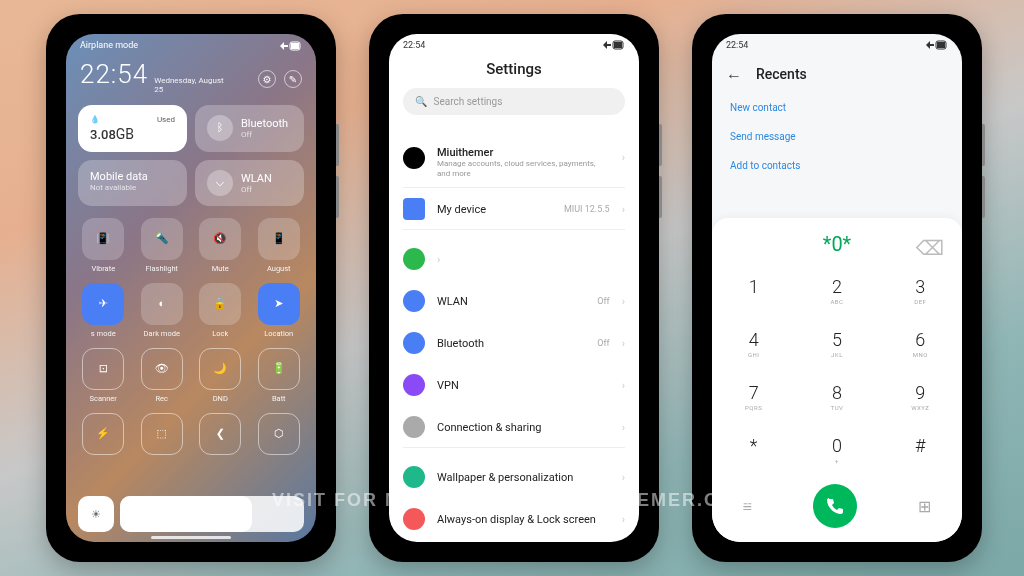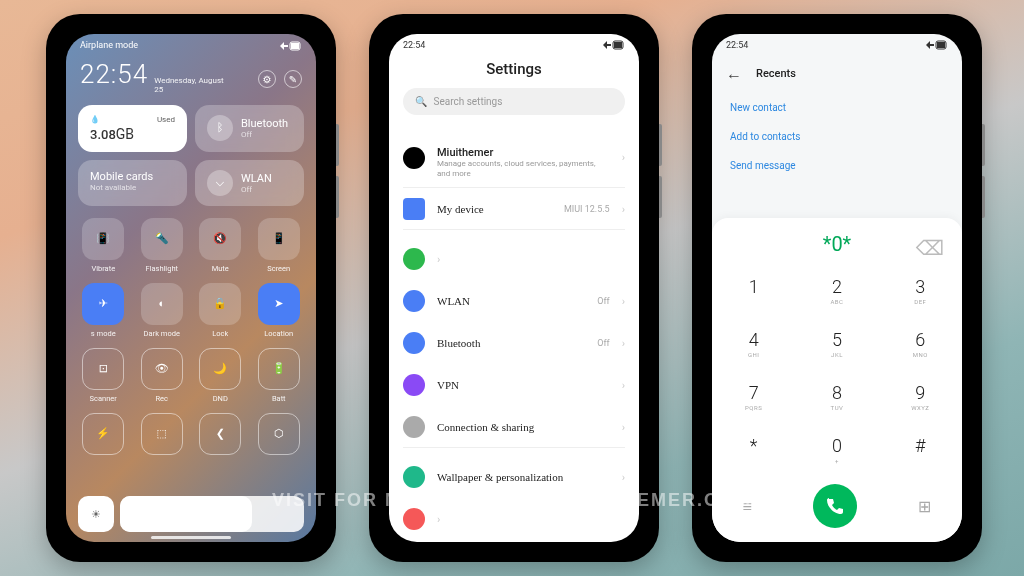--- a/index.html
+++ b/index.html
@@ -55,31 +55,31 @@
 .set-ic.device { background:#4a7ef5; border-radius:4px; }
 .set-ic.sim { background:#2db84d; }
 .set-ic.wlan { background:#4a7ef5; }
 .set-ic.bt { background:#4a7ef5; }
 .set-ic.vpn { background:#8a4af5; }
 .set-ic.conn { background:#aaa; }
 .set-ic.wall { background:#1fb88a; }
 .set-ic.lock { background:#f55858; }
 .set-ic.disp { background:#f5a658; }
 .set-text { flex:1; min-width:0; }
-.set-lbl { font-size:11px; color:#222;font-family:Liberation Serif, serif; }
+.set-lbl { font-size:11px; color:#222; }
 .set-sub { font-size:8px; color:#999; line-height:1.2; }
 .set-val { font-size:9px; color:#aaa; }
 .set-chev { color:#ccc; font-size:11px; }
 .profile-name { font-size:11px; font-weight:500;margin-top:9px; }
 
 
 .dialer { background:#f5f7f8; color:#222; }
 .dial-head { display:flex; align-items:center; padding:10px 14px 6px; gap:14px; }
 .dial-back { font-size:16px; color:#444; }
-.dial-title { font-size:11px; font-weight:500; }
+.dial-title { font-size:14px; font-weight:500; }
 .dial-actions { padding:4px 18px; }
 .dial-action { font-size:10px; color:#2d88e0; padding:9px 0; }
 .keypad-area { position:absolute; bottom:0; left:0; right:0; background:#fff; border-radius:16px 16px 0 0; padding-top:6px; box-shadow:0 -2px 8px rgba(0,0,0,0.04); }
 .dial-input { text-align:center; font-size:20px; font-weight:400; color:#00a858; padding:8px 0; position:relative; }
 .backspace { position:absolute; right:18px; top:12px; color:#bbb; }
 .keypad { display:grid; grid-template-columns:repeat(3,1fr); }
 .key { padding:12px 0; text-align:center; }
 .key-num { font-size:18px; color:#222; font-weight:300; }
 .key-letters { font-size:6px; color:#aaa; letter-spacing:0.5px; margin-top:1px; }
 .dial-bottom { display:flex; align-items:center; justify-content:space-around; padding:8px 0 14px; }
@@ -122,21 +122,21 @@
             <div class="ic">ᛒ</div>
             <div>
               <div class="card-lbl">Bluetooth</div>
               <div class="card-off">Off</div>
             </div>
           </div>
     </div>
   </div>
   <div class="cc-row">
     <div class="cc-card">
-      <div class="card-lbl">Mobile cards</div>
+      <div class="card-lbl">Mobile data</div>
           <div class="card-off">Not available</div>
     </div>
     <div class="cc-card">
       <div class="card-bt">
             <div class="ic">⌵</div>
             <div>
               <div class="card-lbl">WLAN</div>
               <div class="card-off">Off</div>
             </div>
           </div>
@@ -150,21 +150,21 @@
         <div class="tile">
           <div class="tile-ic ">🔦</div>
           <div class="tile-lbl">Flashlight</div>
         </div>
         <div class="tile">
           <div class="tile-ic ">🔇</div>
           <div class="tile-lbl">Mute</div>
         </div>
         <div class="tile">
           <div class="tile-ic ">📱</div>
-          <div class="tile-lbl">Screen</div>
+          <div class="tile-lbl">August</div>
         </div>
         <div class="tile">
           <div class="tile-ic blue">✈</div>
           <div class="tile-lbl">s mode</div>
         </div>
         <div class="tile">
           <div class="tile-ic ">◐</div>
           <div class="tile-lbl">Dark mode</div>
         </div>
         <div class="tile">
@@ -284,20 +284,23 @@
         <div style="height: 8px;"></div>
         <div class="set-item">
           <div class="set-ic wall"></div>
           <div class="set-text">
             <div class="set-lbl">Wallpaper &amp; personalization</div>
           </div>
           <div class="set-chev">›</div>
         </div>
         <div class="set-item">
           <div class="set-ic lock"></div>
+          <div class="set-text">
+            <div class="set-lbl">Always-on display &amp; Lock screen</div>
+          </div>
           <div class="set-chev">›</div>
         </div>
         <div class="set-item">
           <div class="set-ic disp"></div>
           <div class="set-chev">›</div>
         </div>
       </div>
 </div>
 </div>
 
@@ -310,22 +313,22 @@
             <rect x="10" y="1" width="10" height="8" rx="2" fill="none" stroke="#333"></rect>
             <rect x="11" y="2" width="8" height="6" fill="#333"></rect>
           </svg></span>
       </div>
   <div class="dial-head">
     <div class="dial-back">←</div>
     <div class="dial-title">Recents</div>
   </div>
   <div class="dial-actions" id="dialacts">
         <div class="dial-action">New contact</div>
+        <div class="dial-action">Send message</div>
         <div class="dial-action">Add to contacts</div>
-        <div class="dial-action">Send message</div>
       </div>
   <div class="keypad-area">
     <div class="dial-input"><span>*0*</span><span class="backspace">⌫</span></div>
     <div class="keypad" id="keypad">
           <div class="key">
             <div class="key-num">1</div>
             <div class="key-letters"></div>
           </div>
           <div class="key">
             <div class="key-num">2</div>

